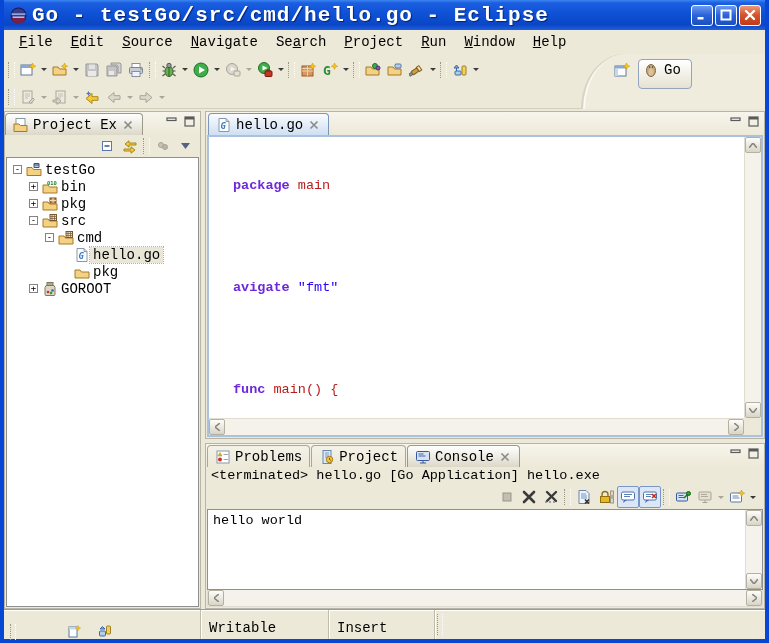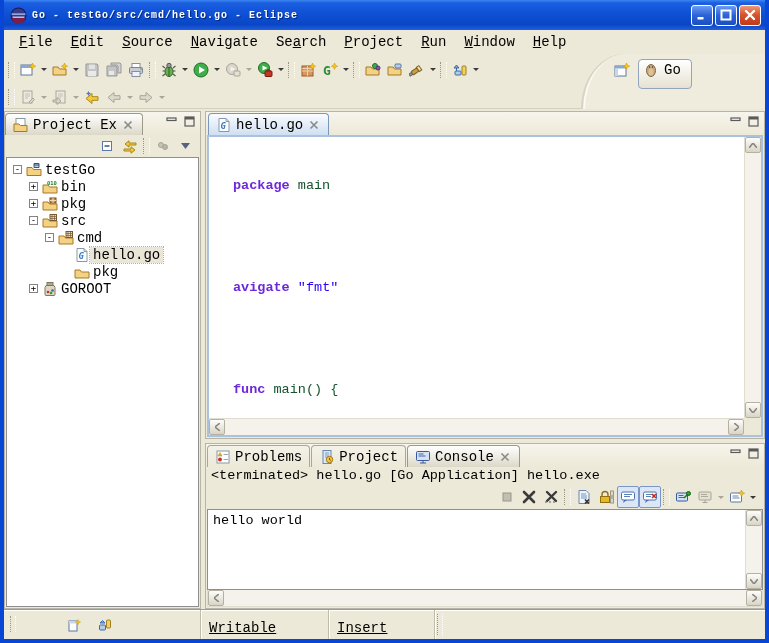--- a/index.html
+++ b/index.html
@@ -2,21 +2,21 @@
 <html><head>
 <meta charset="utf-8">
 <style>
   * { margin:0; padding:0; box-sizing:border-box; }
   html,body { width:769px; height:643px; background:#3a6ea5; font-family:"Liberation Mono","DejaVu Sans Mono",monospace; }
   .window { width:769px; height:643px; border-left:4px solid #0847d6; border-right:4px solid #0847d6; border-bottom:4px solid #0847d6; background:#ece9d8; display:flex; flex-direction:column; position:relative; }
 
   
   .titlebar { height:30px; flex:0 0 30px; background:linear-gradient(180deg,#3a86f2 0%,#1c5ee0 10%,#0f51d6 45%,#0a46c6 82%,#2060dd 100%); display:flex; align-items:center; padding:0 4px 0 6px; }
   .app-icon { width:17px; height:17px; margin-right:5px; flex:0 0 auto; }
-  .title { color:#fff; font-size:10px; font-weight:bold; letter-spacing:1px; text-shadow:1px 1px 1px #02247a; white-space:nowrap; overflow:hidden; flex:1; }
+  .title { color:#fff; font-size:21px; font-weight:bold; letter-spacing:1px; text-shadow:1px 1px 1px #02247a; white-space:nowrap; overflow:hidden; flex:1; }
   .winbtns { display:flex; gap:2px; }
   .wbtn { width:22px; height:21px; border:1px solid #fff; border-radius:3px; display:flex; align-items:center; justify-content:center; }
   .wbtn.min,.wbtn.max { background:linear-gradient(180deg,#6d9bf2 0%,#2a62d8 50%,#1c4fc0 100%); }
   .wbtn.close { background:linear-gradient(180deg,#f09878 0%,#d6552f 45%,#c03a18 100%); }
 
   
   .menubar { height:24px; flex:0 0 24px; display:flex; align-items:center; padding-left:6px; background:#ece9d8; font-size:14px; }
   .menu-item { padding:2px 9px; color:#000; white-space:pre; cursor:default; }
 
   
@@ -56,42 +56,42 @@
   .tlabel { padding:0 3px; }
   .tlabel.sel { background:#e9e6d8; outline:1px dotted #b5b19e; }
 
   
   .editor { flex:0 0 328px; height:328px; display:flex; flex-direction:column; border:1px solid #b9b5a4; background:#ece9d8; }
   .econtent { flex:1 1 auto; margin:0 1px 1px 1px; border:2px solid #aac2de; background:#fff; display:grid; grid-template-columns:1fr 17px; grid-template-rows:1fr 17px; min-height:0; }
   .code { padding:6px 0 0 24px; font-size:13.5px; line-height:17px; overflow:hidden; white-space:pre; }
   .code-line { height:17px; white-space:pre; }
   .kw { color:#6d28d9; font-weight:bold; }
   .str { color:#2a00ff; }
-  .pl { color:#14532d; }
+  .pl { color:#b91c1c; }
 
   
   .vscroll { grid-column:2; grid-row:1; background:#f4f2ea; border-left:1px solid #e0ddd0; display:flex; flex-direction:column; justify-content:space-between; }
   .hscroll { grid-column:1; grid-row:2; background:#f4f2ea; border-top:1px solid #e0ddd0; display:flex; justify-content:space-between; }
   .corner { grid-column:2; grid-row:2; background:#ece9d8; }
   .sbtn { width:16px; height:16px; flex:0 0 16px; background:linear-gradient(180deg,#fdfdfb,#d8d4c6); border:1px solid #b5b1a2; border-radius:2px; display:flex; align-items:center; justify-content:center; }
 
   
   .vsash { height:4px; flex:0 0 4px; }
   .bpanel { flex:1 1 auto; display:flex; flex-direction:column; border:1px solid #b9b5a4; background:#ece9d8; min-height:0; }
   .bhead { height:23px; flex:0 0 23px; display:flex; align-items:flex-end; gap:1px; position:relative; background:linear-gradient(180deg,#f7f5ec,#ece9d8); padding-left:1px; }
   .bmsg { height:18px; flex:0 0 18px; font-size:13.5px; padding:1px 0 0 5px; white-space:nowrap; overflow:hidden; }
   .btool { height:24px; flex:0 0 24px; display:flex; align-items:center; justify-content:flex-end; padding-right:6px; }
   .tgl { border:1px solid #7a96c8; background:#dbe7f7; border-radius:2px; }
   .bout { flex:1 1 auto; margin:0 1px; border:1px solid #8e8f8e; background:#fff; display:grid; grid-template-columns:1fr 17px; min-height:0; }
   .bout-text { padding:3px 0 0 5px; font-size:13.5px; }
   .bhscroll { flex:0 0 17px; margin:0 1px 1px 1px; background:#f4f2ea; border:1px solid #e0ddd0; border-top:none; display:flex; justify-content:space-between; }
 
   
   .statusbar { flex:0 0 30px; height:30px; border-top:1px solid #9e9a8c; box-shadow:inset 0 1px 0 #fff; display:flex; align-items:stretch; font-size:14px; }
-  .scell { display:flex; align-items:flex-end; padding:3px 8px; border-right:1px solid #bfbcac; box-shadow:1px 0 0 #fff; white-space:nowrap;text-decoration:underline; }
+  .scell { display:flex; align-items:flex-start; padding:10px 8px; border-right:1px solid #bfbcac; box-shadow:1px 0 0 #fff; white-space:nowrap; }
   .scell.first { width:197px; flex:0 0 197px; gap:8px; padding-left:4px; }
   .scell.w { width:128px; flex:0 0 128px; }
   .scell.i { width:106px; flex:0 0 106px; }
   .sgrip { width:6px; margin:4px 2px; border-left:1px dotted #9a9684; border-right:1px dotted #fff; }
 </style>
 </head>
 <body>
 
 <div class="window">
 

